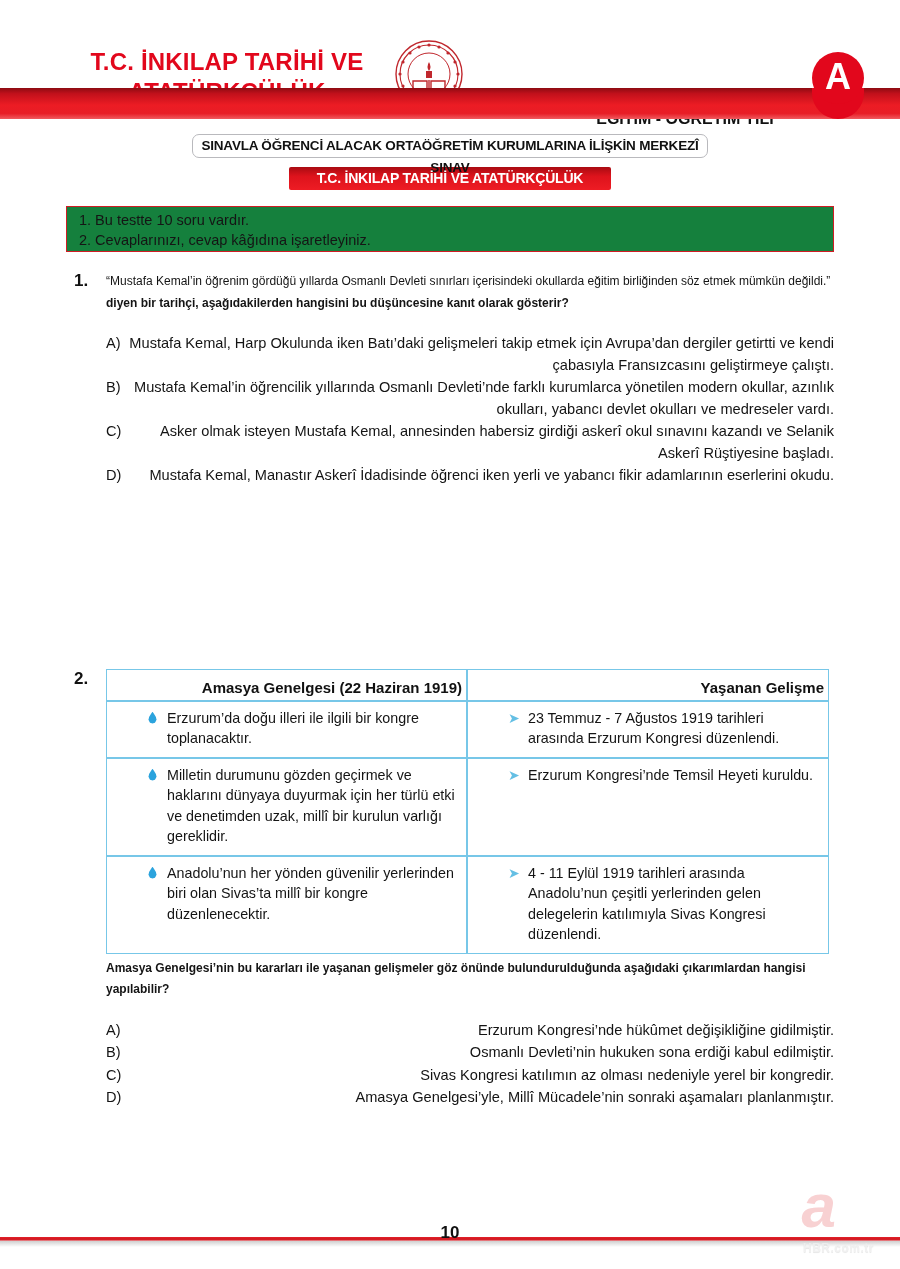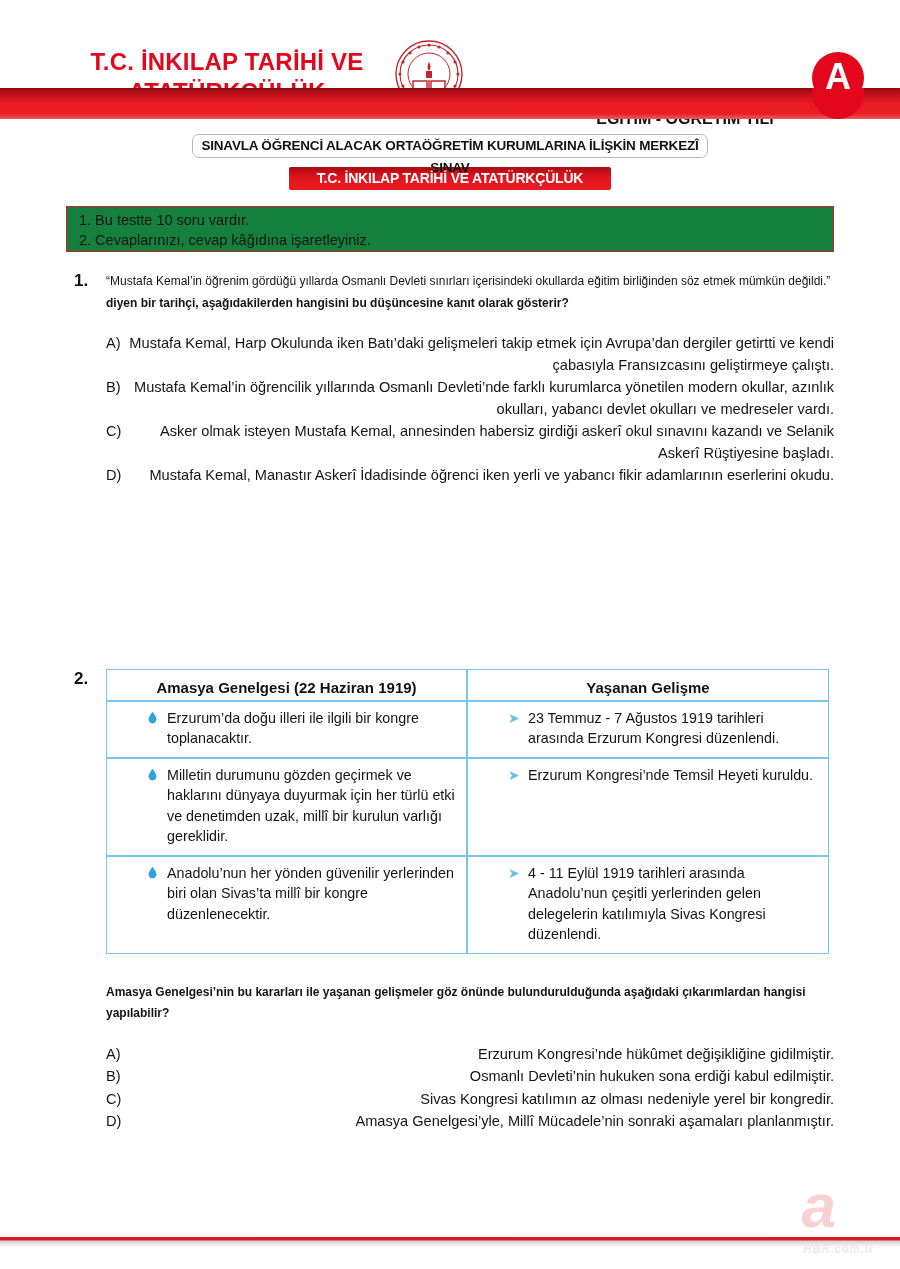--- a/index.html
+++ b/index.html
@@ -92,21 +92,21 @@
     border-collapse: separate; border-spacing: 0;
     width: 723px; table-layout: fixed;
   }
   .tbl td, .tbl th {
     border: 1.6px solid #77c7e8;
     vertical-align: top;
     padding: 6px 9px 8px 9px;
     background: #fff;
   }
   .tbl th {
-    text-align: center; font-size: 15px; font-weight: bold;
+    text-align: right; font-size: 15px; font-weight: bold;
     color: #111; padding: 6px 4px 1px 4px; height: 32px; vertical-align: middle;
   }
   .tbl td { font-size: 14.3px; line-height: 20.5px; color: #141414; padding-left: 40px; }
   .cellrow { display: flex; }
   .bul { flex: 0 0 20px; width: 20px; padding-top: 1px; }
   .bul-drop {
     display: inline-block; width: 9px; height: 12px;
     background: #2ba3dd; margin-left: 1px;
     border-radius: 50% 50% 50% 50% / 62% 62% 38% 38%;
     clip-path: polygon(50% 0%, 88% 45%, 95% 68%, 78% 94%, 50% 100%, 22% 94%, 5% 68%, 12% 45%);
@@ -271,21 +271,21 @@
           <td>
             <div class="cellrow">
               <span class="bul bul-arrow">➤</span>
               <span class="celltext">4 - 11 Eylül 1919 tarihleri arasında Anadolu’nun çeşitli yerlerinden gelen delegelerin katılımıyla Sivas Kongresi düzenlendi.</span>
             </div>
           </td>
         </tr>
       </tbody>
         </table>
 
-      <div class="q-stem" style="margin-top:28px;">
+      <div class="q-stem" style="margin-top:4px;">
         <b>Amasya Genelgesi’nin bu kararları ile yaşanan gelişmeler göz önünde bulundurulduğunda aşağıdaki çıkarımlardan hangisi yapılabilir?</b>
       </div>
 
       <div class="opts">
         <div class="opt">
           <span class="opt-letter">A)</span>
           <span class="opt-text">Erzurum Kongresi’nde hükûmet değişikliğine gidilmiştir.</span>
         </div>
         <div class="opt">
           <span class="opt-letter">B)</span>
@@ -299,19 +299,20 @@
           <span class="opt-letter">D)</span>
           <span class="opt-text">Amasya Genelgesi’yle, Millî Mücadele’nin sonraki aşamaları planlanmıştır.</span>
         </div>
       </div>
     </div>
   </div>
 
   <div class="footer">
     <div class="footer-shadow"></div>
     <div class="footer-line"></div>
+    <div class="page-no">10</div>
     <div class="watermark">
       <div class="wm-a">a</div>
       <div class="wm-text">HBR.com.tr</div>
     </div>
   </div>
 
 </div>
 
 </body></html>

